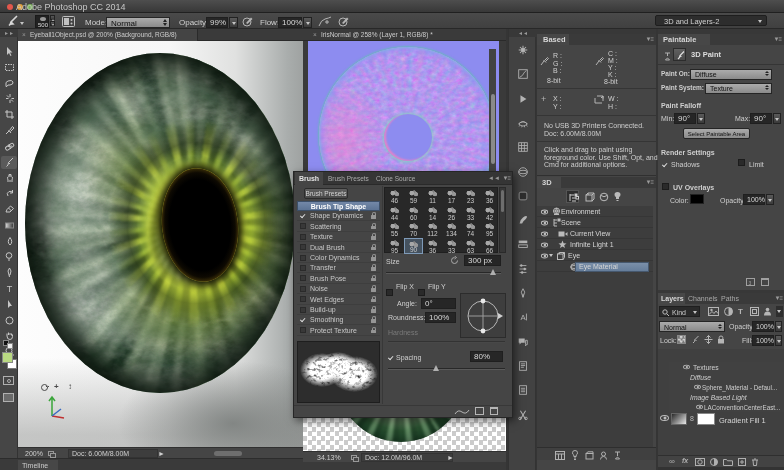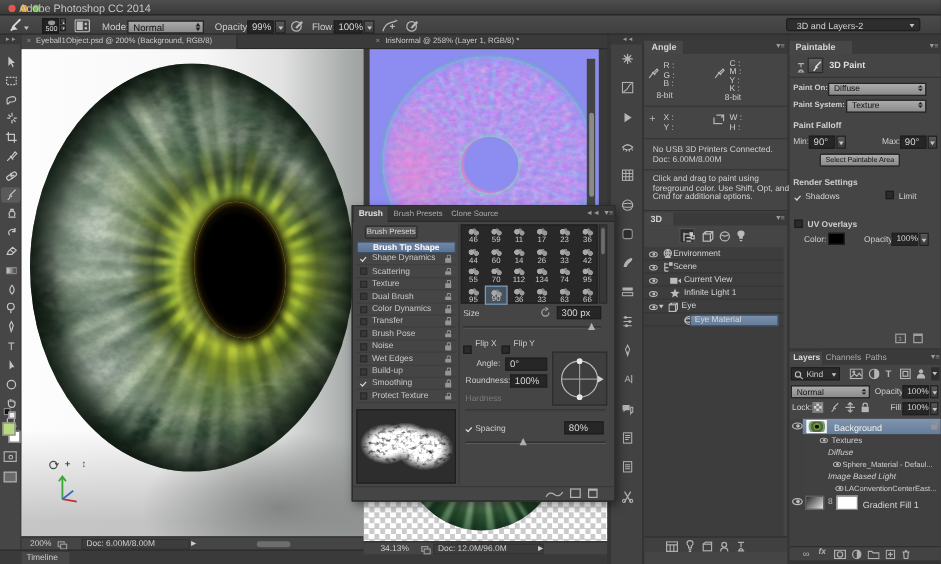--- a/index.html
+++ b/index.html
@@ -378,21 +378,21 @@
     <div style="position:absolute;left:8px;top:377.5px;width:12px;height:12px;"><svg width="12" height="12" viewBox="0 0 14 14">
         <path d="M4 2 L10 12 M10 2 L4 12" stroke="#b4b4b4" fill="none" stroke-width="1.2"></path>
         <circle cx="3.5" cy="11" r="1.5" stroke="#b4b4b4" fill="none"></circle>
         <circle cx="10.5" cy="11" r="1.5" stroke="#b4b4b4" fill="none"></circle>
       </svg></div>
   </div>
 
 <div class="abs" style="left:537px;top:29px;width:119px;height:441px;background:#454545;" id="infocol">
   <div class="abs" style="left:0;top:0;width:119px;height:5px;background:#383838;"></div>
   <div class="abs" style="left:0;top:5px;width:119px;height:11px;background:#3a3a3a;">
-    <div class="abs" style="left:0;top:0;width:32px;height:11px;background:#474747;color:#d6d6d6;font-size:7.5px;font-weight:bold;line-height:11px;padding-left:6px;">Angle</div>
+    <div class="abs" style="left:0;top:0;width:32px;height:11px;background:#474747;color:#d6d6d6;font-size:7.5px;font-weight:bold;line-height:11px;padding-left:6px;">Based</div>
     <div class="abs pmenu" style="right:3px;top:2px;">▼≡</div>
   </div>
 
   <div class="abs" style="left:0;top:16px;width:119px;height:131px;background:#454545;border-bottom:1px solid #303030;" id="infobody">
     <svg class="abs" style="left:3px;top:11px;" width="9" height="10">
         <path d="M1 9 L4 5 M3.5 4 L6 6.5 M4.5 4.5 L7.5 1.5 L8.5 2.5 L5.5 5.5" stroke="#b5b5b5" fill="none"></path>
       </svg>
     <div class="abs txt" style="left:16px;top:7px;font-size:7px;">R :</div>
     <div class="abs txt" style="left:16px;top:14.5px;font-size:7px;">G :</div>
     <div class="abs txt" style="left:16px;top:22px;font-size:7px;">B :</div>
@@ -643,29 +643,20 @@
       </svg>
     <svg class="abs" style="left:59px;top:45px;" width="8" height="9">
         <rect x="1" y="4" width="6" height="4.5" fill="#b5b5b5"></rect>
         <path d="M2.2 4 L2.2 2.5 Q2.2 1 4 1 Q5.8 1 5.8 2.5 L5.8 4" fill="none" stroke="#b5b5b5"></path>
       </svg>
     <div class="abs txt" style="left:84px;top:47px;font-size:7px;">Fill:</div>
     <div class="abs inp" style="left:94px;top:45px;width:22px;height:11px;line-height:10px;font-size:7px;">100%</div>
     <div class="abs step" style="left:117px;top:45px;width:7px;height:11px;"><span class="td" style="margin-top:4px;"></span></div>
 
     <div class="abs" style="left:0;top:59px;width:126px;height:106px;background:#404040;" id="lrows">
-        <div style="position:absolute;left:0;top:0;width:126px;height:13px;">
-          <span class="ey" style="position:absolute;left:2px;top:3px;"></span>
-          <div style="position:absolute;left:11px;top:0;width:115px;height:13px;background:linear-gradient(#8094ac,#647d9c);"></div>
-          <div style="position:absolute;left:14px;top:1px;width:17px;height:11px;background:#fff;padding:1px;">
-            <div style="width:15px;height:9px;background:radial-gradient(circle at 52% 50%, #0c0f06 0 16%, #7a942e 20% 30%, #4e6a42 36% 54%, #7e9a72 60% 72%, #dfe8dc 80%);"></div>
-          </div>
-          <span style="position:absolute;left:37px;top:3px;color:#f0f0f0;font-size:7.5px;">Background</span>
-          <span class="lock" style="position:absolute;right:3px;top:5px;"></span>
-        </div>
         <div style="position:absolute;left:11px;top:13px;width:115px;height:10px;background:#414141;">
           <div style="position:absolute;left:-11px;top:0;width:11px;height:10px;background:#404040;"></div>
           <span style="position:absolute;left:13px;top:2px;width:10px;height:7px;">
             <span class="ey" style="position:absolute;left:0;top:0;transform:scale(0.75);"></span>
           </span>
           <span style="position:absolute;left:24px;top:2px;color:#cfcfcf;font-size:6.8px;">Textures</span>
         </div>
         <div style="position:absolute;left:11px;top:23px;width:115px;height:10px;background:#414141;">
           <div style="position:absolute;left:-11px;top:0;width:11px;height:10px;background:#404040;"></div>
           <span style="position:absolute;left:21px;top:2px;color:#cfcfcf;font-size:6.8px;font-style:italic;">Diffuse</span>

